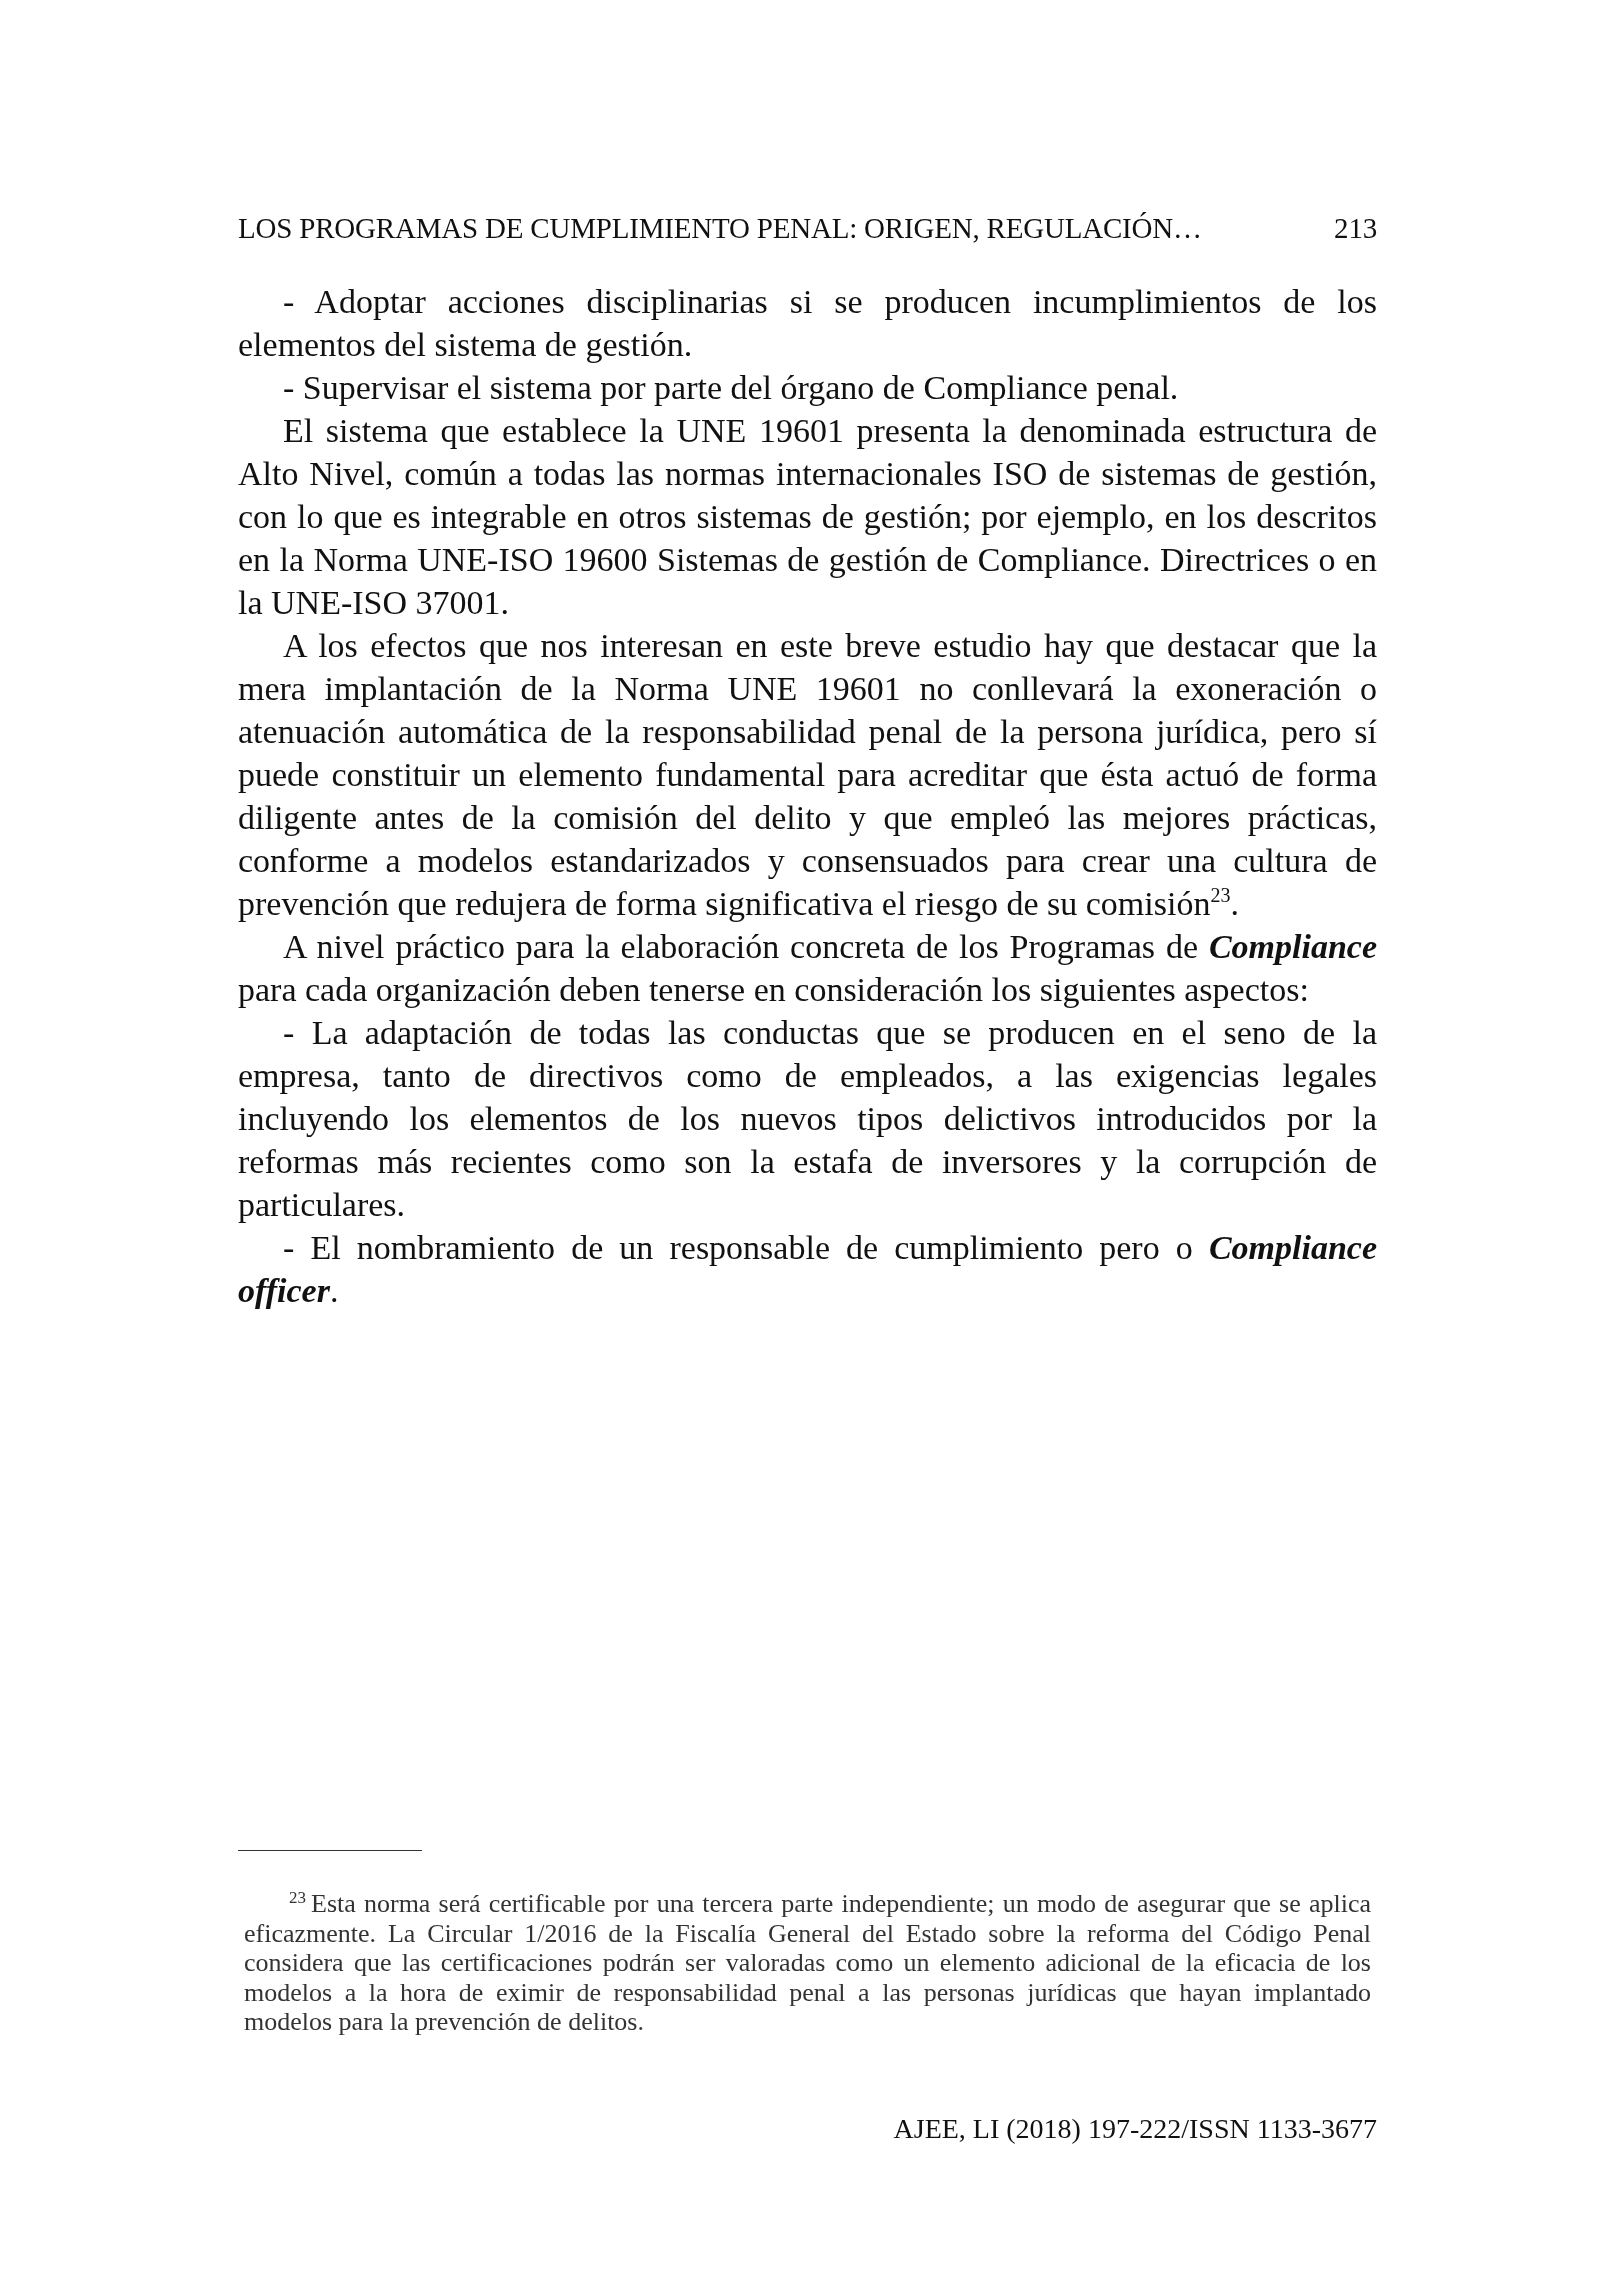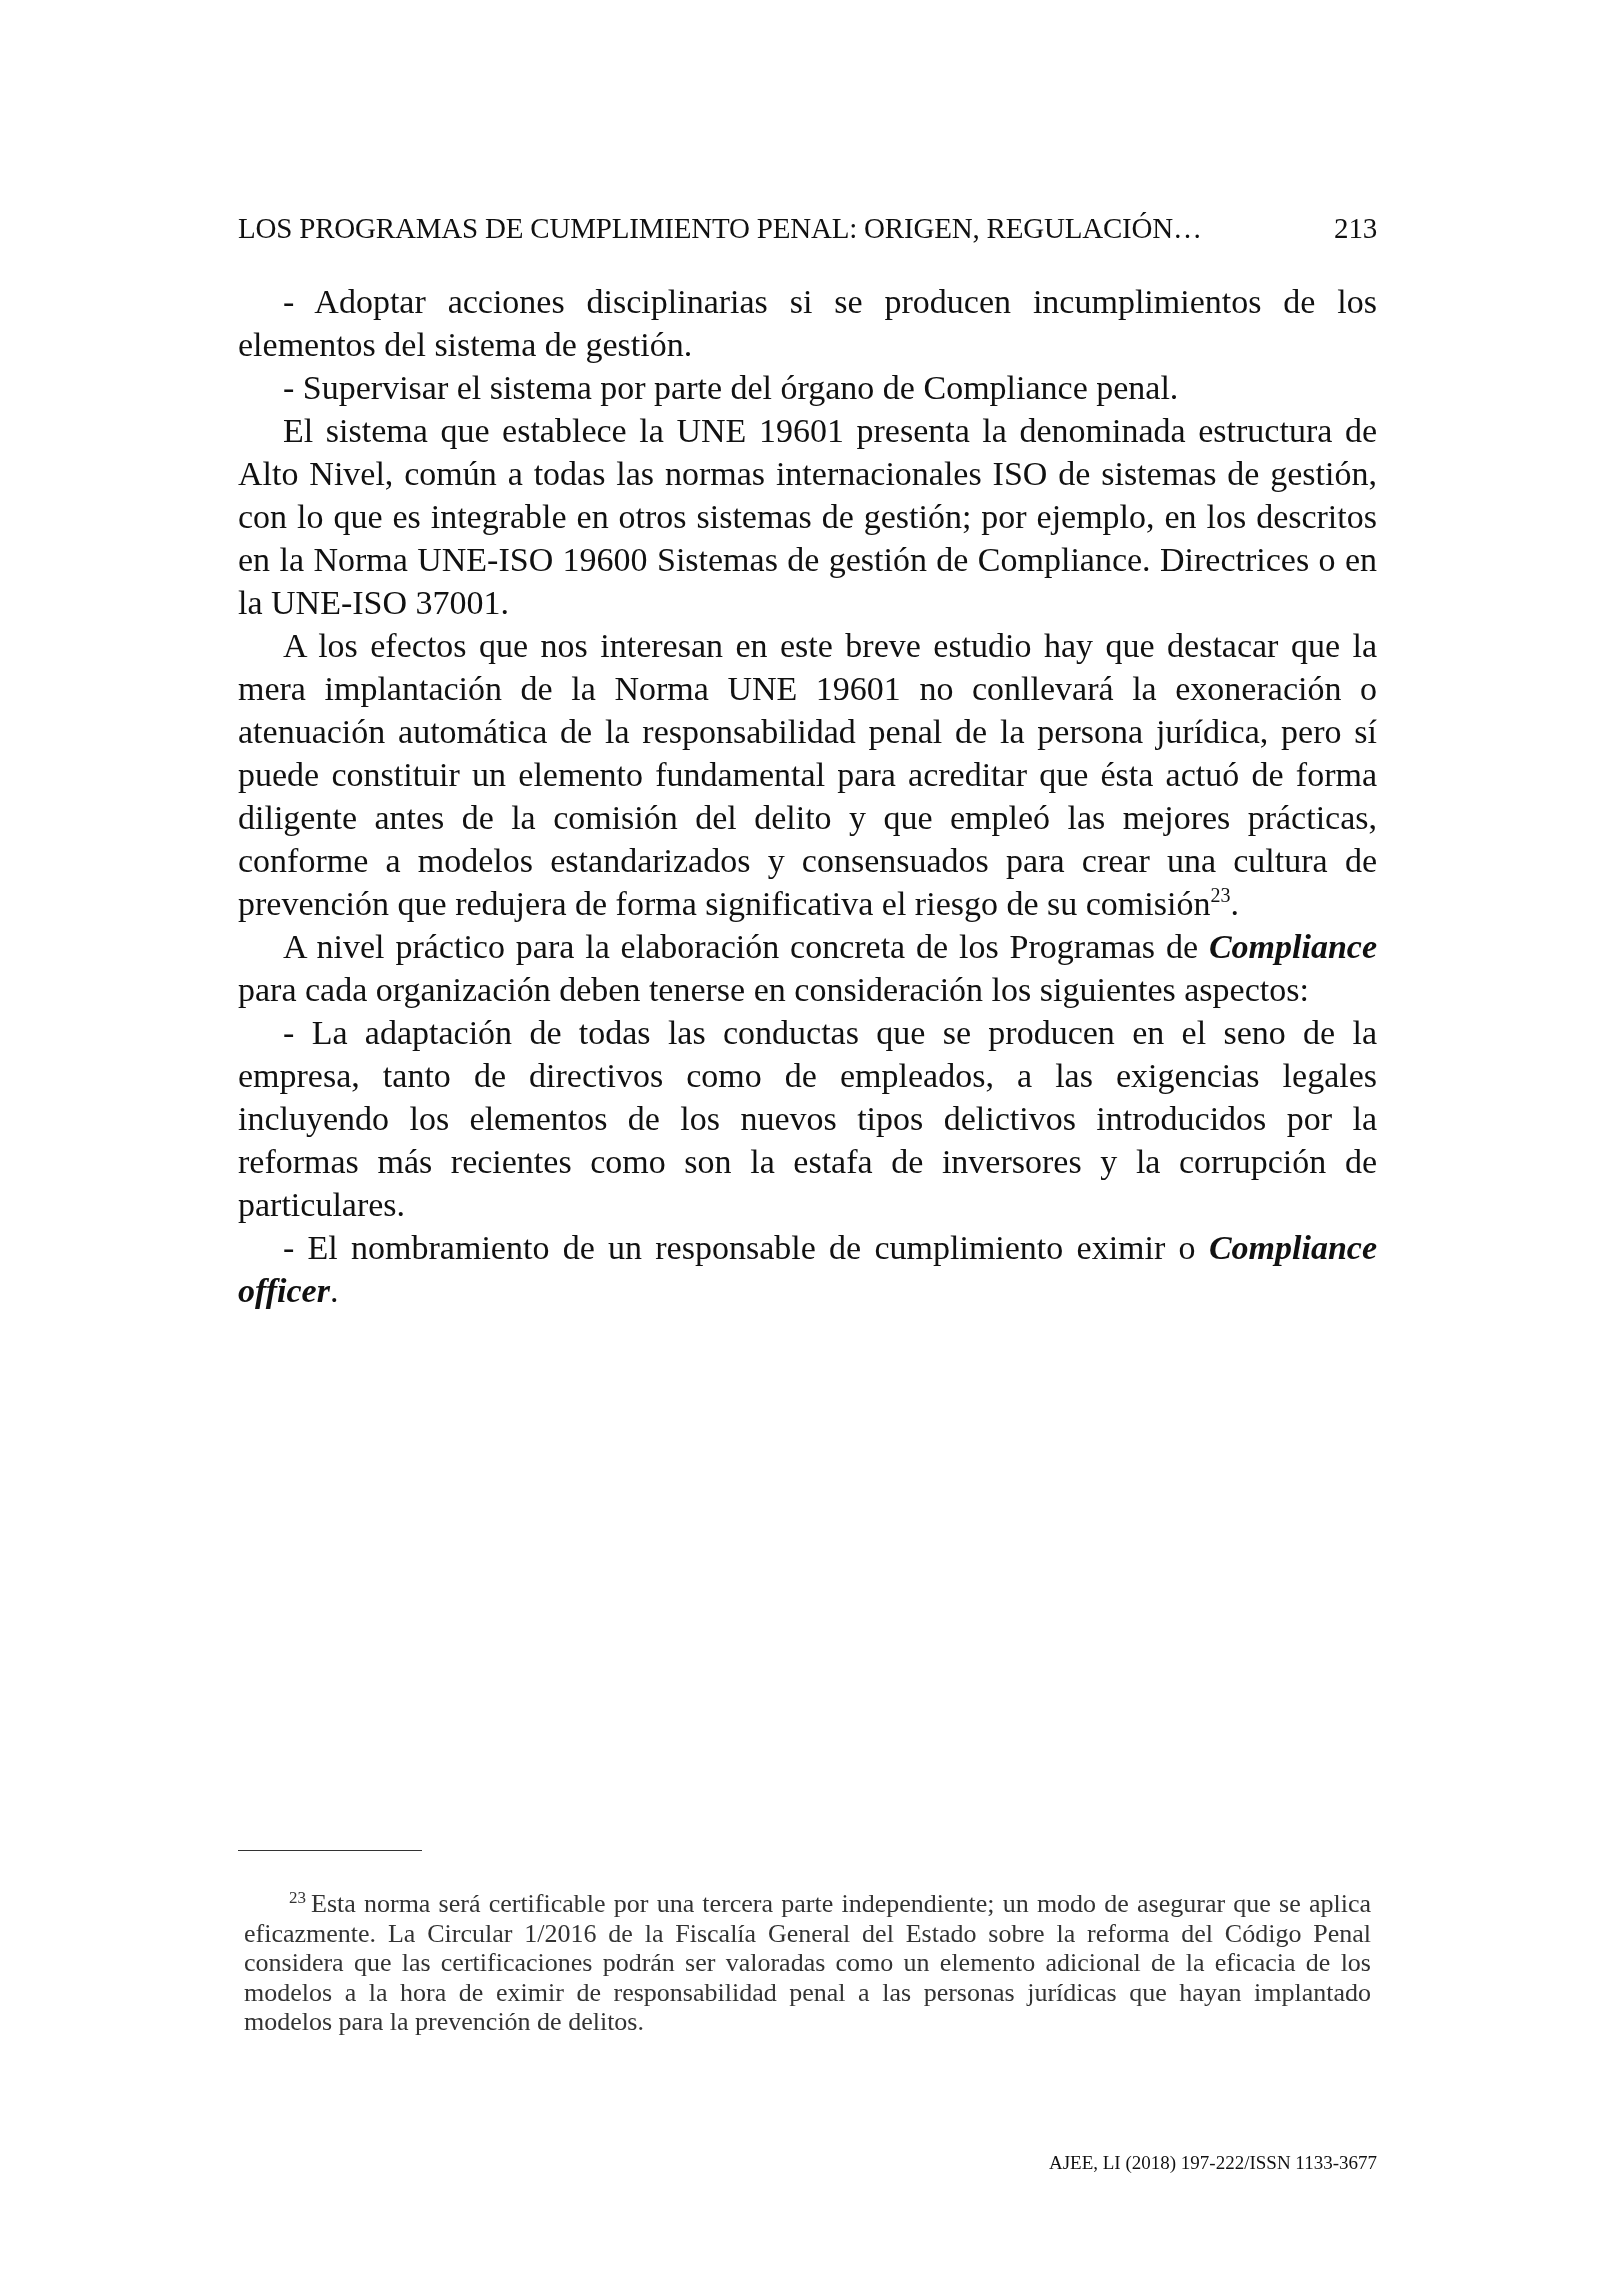--- a/index.html
+++ b/index.html
@@ -82,25 +82,24 @@
   .fn-num {
     font-size: 17px;
     vertical-align: 9.3px;
     line-height: 0;
     margin-right: 5px;
   }
   .running-footer {
     position: absolute;
     top: 2112px;
     right: 0;
-    font-size: 19px;
+    font-size: 28px;
     line-height: 34px;
     text-align: right;
     white-space: nowrap;
-    margin-top: 34px;
   }
 </style>
 </head>
 <body>
 
 <div class="page">
 
   <div class="running-header">
     <span>LOS PROGRAMAS DE CUMPLIMIENTO PENAL: ORIGEN, REGULACIÓN…</span>
     <span>213</span>
@@ -112,21 +111,21 @@
 
     <p class="gap">El sistema que establece la UNE 19601 presenta la denominada estructura de Alto Nivel, común a todas las normas internacionales ISO de sistemas de gestión, con lo que es integrable en otros sistemas de gestión; por ejemplo, en los descritos en la Norma UNE-ISO 19600 Sistemas de gestión de Compliance. Directrices o en la UNE-ISO 37001.</p>
 
     <p class="gap"><span>A los efectos que nos interesan en este breve estudio hay que destacar que la mera implantación de la Norma UNE 19601 no conllevará la exoneración o atenuación automática de la responsabilidad penal de la persona jurídica, pero sí puede constituir un elemento fundamental para acreditar que ésta actuó de forma diligente antes de la comisión del delito y que empleó las mejores prácticas, conforme a modelos estandarizados y consensuados para crear una cultura de prevención que redujera de forma significativa el riesgo de su comisión</span><sup class="fnref">23</sup><span>.</span></p>
 
     <p class="gap"><span>A nivel práctico para la elaboración concreta de los Programas de </span><em>Compliance</em><span> para cada organización deben tenerse en consideración los siguientes aspectos:</span></p>
 
 
     <p class="gap">- La adaptación de todas las conductas que se producen en el seno de la empresa, tanto de directivos como de empleados, a las exigencias legales incluyendo los elementos de los nuevos tipos delictivos introducidos por la reformas más recientes como son la estafa de inversores y la corrupción de particulares.</p>
 
-    <p class="gap"><span>- El nombramiento de un responsable de cumplimiento eximir o </span><em>Compliance officer</em><span>.</span></p>
+    <p class="gap"><span>- El nombramiento de un responsable de cumplimiento pero o </span><em>Compliance officer</em><span>.</span></p>
 
   </div>
 
   <div class="footnote-rule"></div>
 
   <div class="footnotes">
     <p><sup class="fn-num">23</sup><span>Esta norma será certificable por una tercera parte independiente; un modo de asegurar que se aplica eficazmente. La Circular 1/2016 de la Fiscalía General del Estado sobre la reforma del Código Penal considera que las certificaciones podrán ser valoradas como un elemento adicional de la eficacia de los modelos a la hora de eximir de responsabilidad penal a las personas jurídicas que hayan implantado modelos para la prevención de delitos.</span></p>
   </div>
 
   <div class="running-footer">AJEE, LI (2018) 197-222/ISSN 1133-3677</div>

